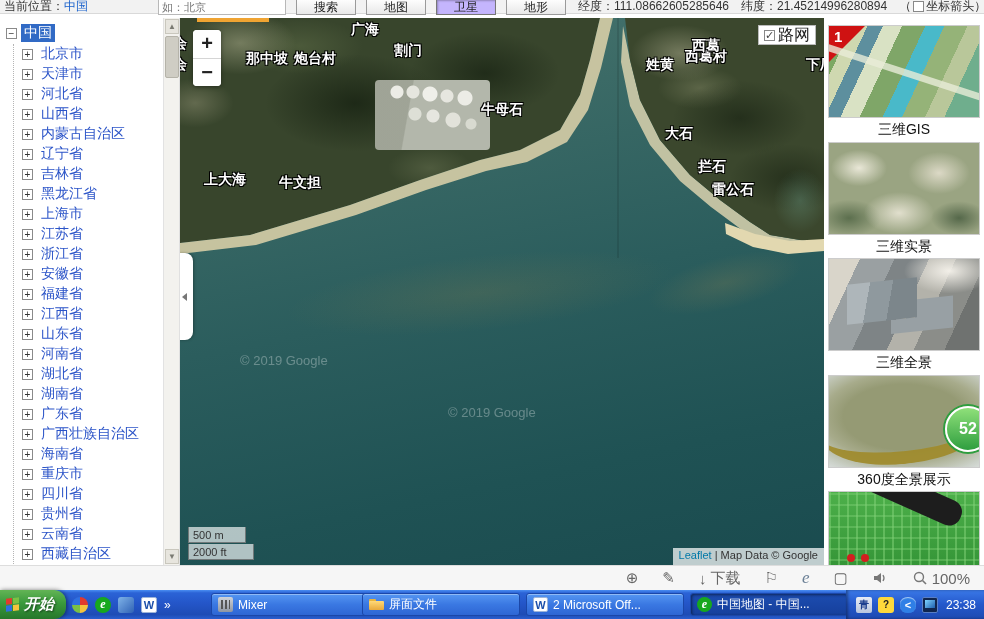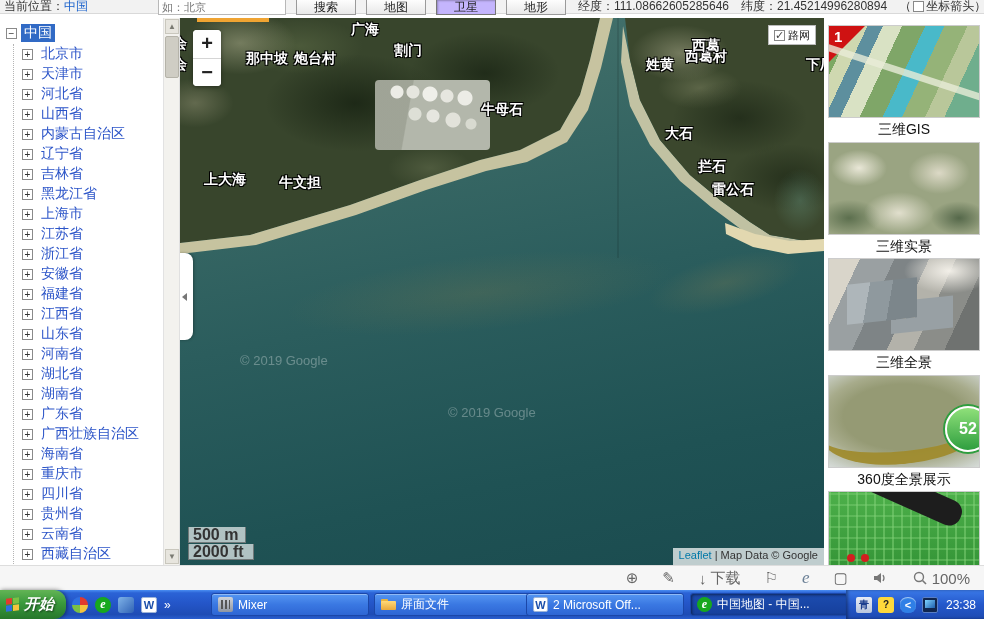--- a/index.html
+++ b/index.html
@@ -98,31 +98,31 @@
     text-shadow:-1px -1px 0 #000,1px -1px 0 #000,-1px 1px 0 #000,1px 1px 0 #000; }
   .wm { position:absolute; color:rgba(255,255,255,.30); font-size:13px; white-space:nowrap; }
 
   .zoom-ctl { position:absolute; left:13px; top:12px; width:28px; background:#fff;
     border-radius:4px; box-shadow:0 1px 4px rgba(0,0,0,.4); overflow:hidden; }
   .zoom-btn { width:28px; height:28px; font-size:20px; font-weight:bold; color:#222;
     text-align:center; line-height:27px; cursor:pointer; background:#fff; }
   .zoom-btn + .zoom-btn { border-top:1px solid #d5d5d5; }
 
   .roadnet { position:absolute; right:8px; top:7px; height:20px; background:#fff; border:1px solid #bbb;
-    display:flex; align-items:center; gap:3px; padding:0 5px; font-size:11px; color:#222; cursor:pointer; }
+    display:flex; align-items:center; gap:3px; padding:0 5px; font-size:16px; color:#222; cursor:pointer; }
   .cbx.checked { position:relative; }
   .cbx.checked::after { content:"✓"; position:absolute; left:0; top:-2px; font-size:11px; color:#444; }
 
   .collapse-tab { position:absolute; left:-2px; top:235px; width:15px; height:87px; background:#fff;
     border-radius:0 8px 8px 0; box-shadow:1px 0 3px rgba(0,0,0,.3); cursor:pointer; }
   .collapse-tab::after { content:""; position:absolute; left:4px; top:40px; border-right:5px solid #777;
     border-top:4px solid transparent; border-bottom:4px solid transparent; }
 
   .scale-box { position:absolute; left:8px; background:rgba(255,255,255,.65); border:1px solid rgba(60,60,60,.55);
-    border-top:none; font-size:16px; color:#333; padding:1px 4px 0; height:16px; line-height:14px;font-weight:bold; }
+    border-top:none; font-size:11px; color:#333; padding:1px 4px 0; height:16px; line-height:14px; }
   .scale-m { top:509px; width:58px; } .scale-ft { top:526px; width:66px; }
   .attrib { position:absolute; right:0; bottom:0; height:17px; background:rgba(255,255,255,.72);
     font-size:11px; color:#333; padding:1px 6px 0; }
   .attrib a { color:#0078a8; text-decoration:none; cursor:pointer; }
 
   
   .panel { position:absolute; left:824px; top:18px; width:160px; height:547px; background:#fff; overflow:hidden; }
   .panel-item { position:absolute; left:4px; width:152px; cursor:pointer; }
   .thumb { position:relative; width:152px; height:93px; border:1px solid #ccc; overflow:hidden; }
   .caption { height:22px; text-align:center; font-size:14px; color:#111; line-height:22px; }
@@ -486,21 +486,21 @@
       <span class="ql-ic ql-e">e</span>
       <span class="ql-ic ql-app"></span>
       <span class="ql-ic ql-w">W</span>
       <span class="ql-more">»</span>
     </div>
     <div id="task-buttons">
         <div class="task-btn" style="left: 198px; margin-left: 13px;">
           <span class="tb-ic ic-mixer"></span>
           <span>Mixer</span>
         </div>
-        <div class="task-btn" style="left: 374px;">
+        <div class="task-btn" style="left: 362px;">
           <span class="tb-ic ic-folder"></span>
           <span>屏面文件</span>
         </div>
         <div class="task-btn" style="left: 526px;">
           <span class="tb-ic tb-w">W</span>
           <span>2 Microsoft Off...</span>
         </div>
         <div class="task-btn active" style="left: 690px;">
           <span class="tb-ic tb-e">e</span>
           <span>中国地图 - 中国...</span>

